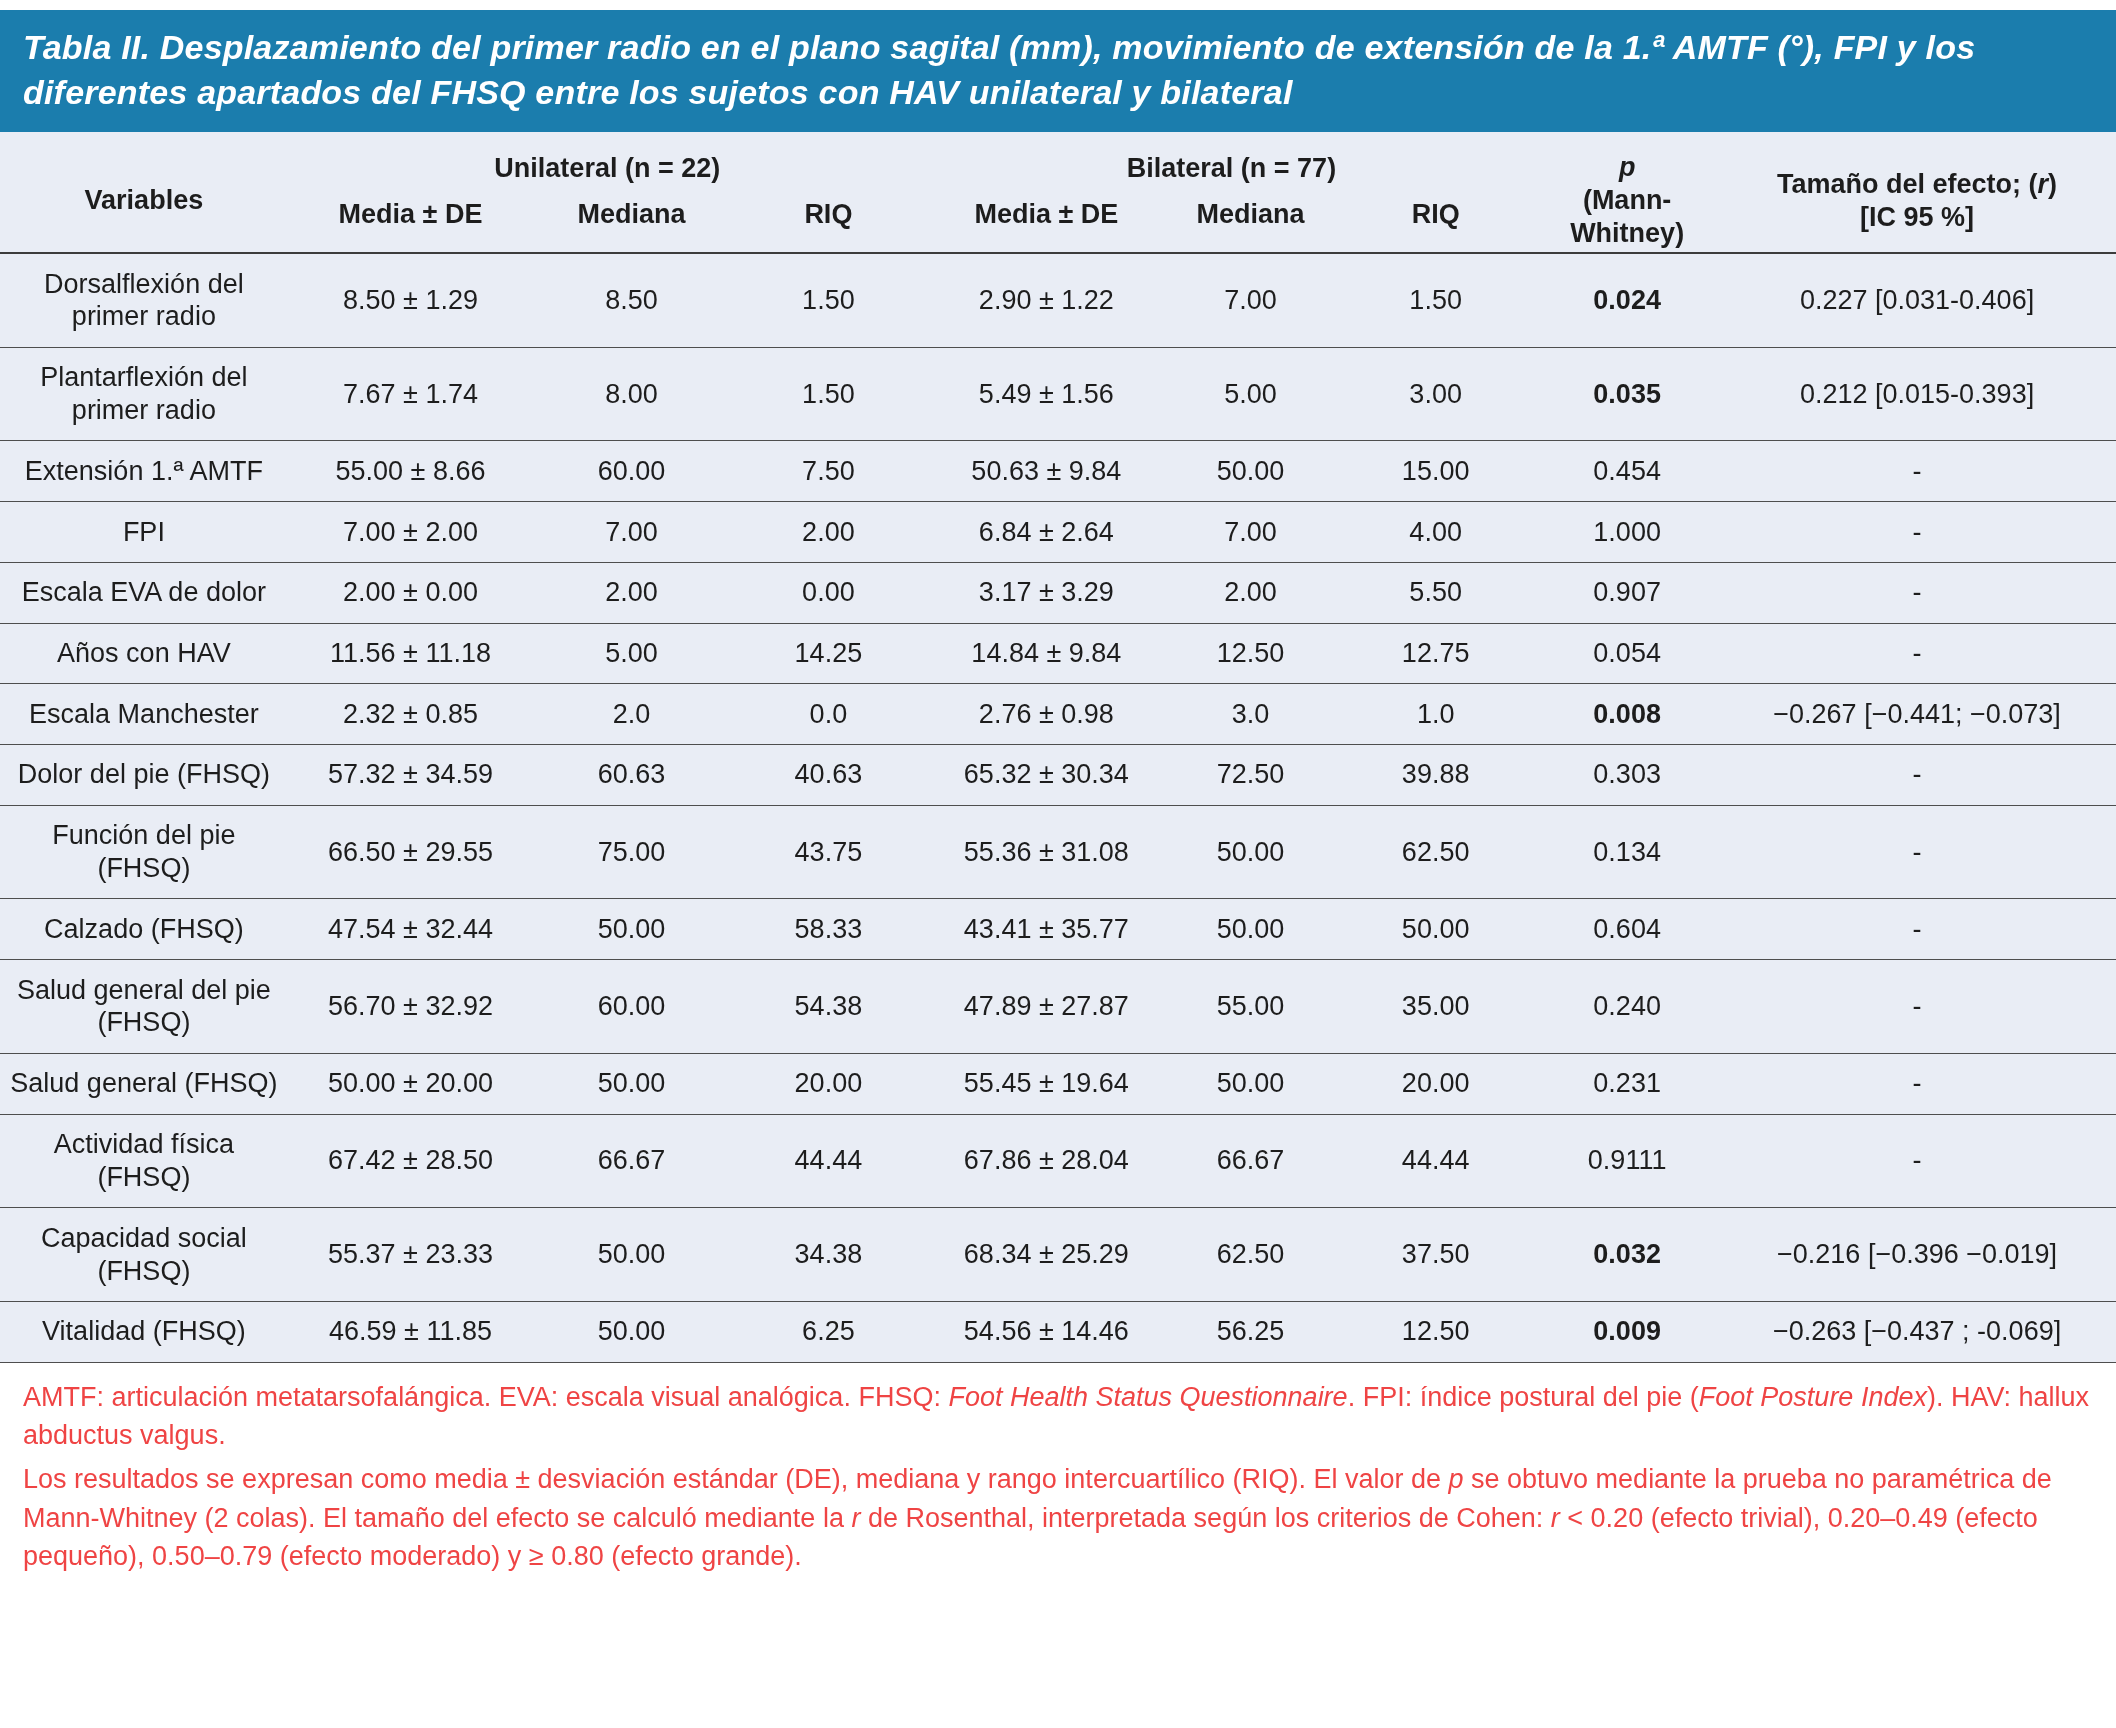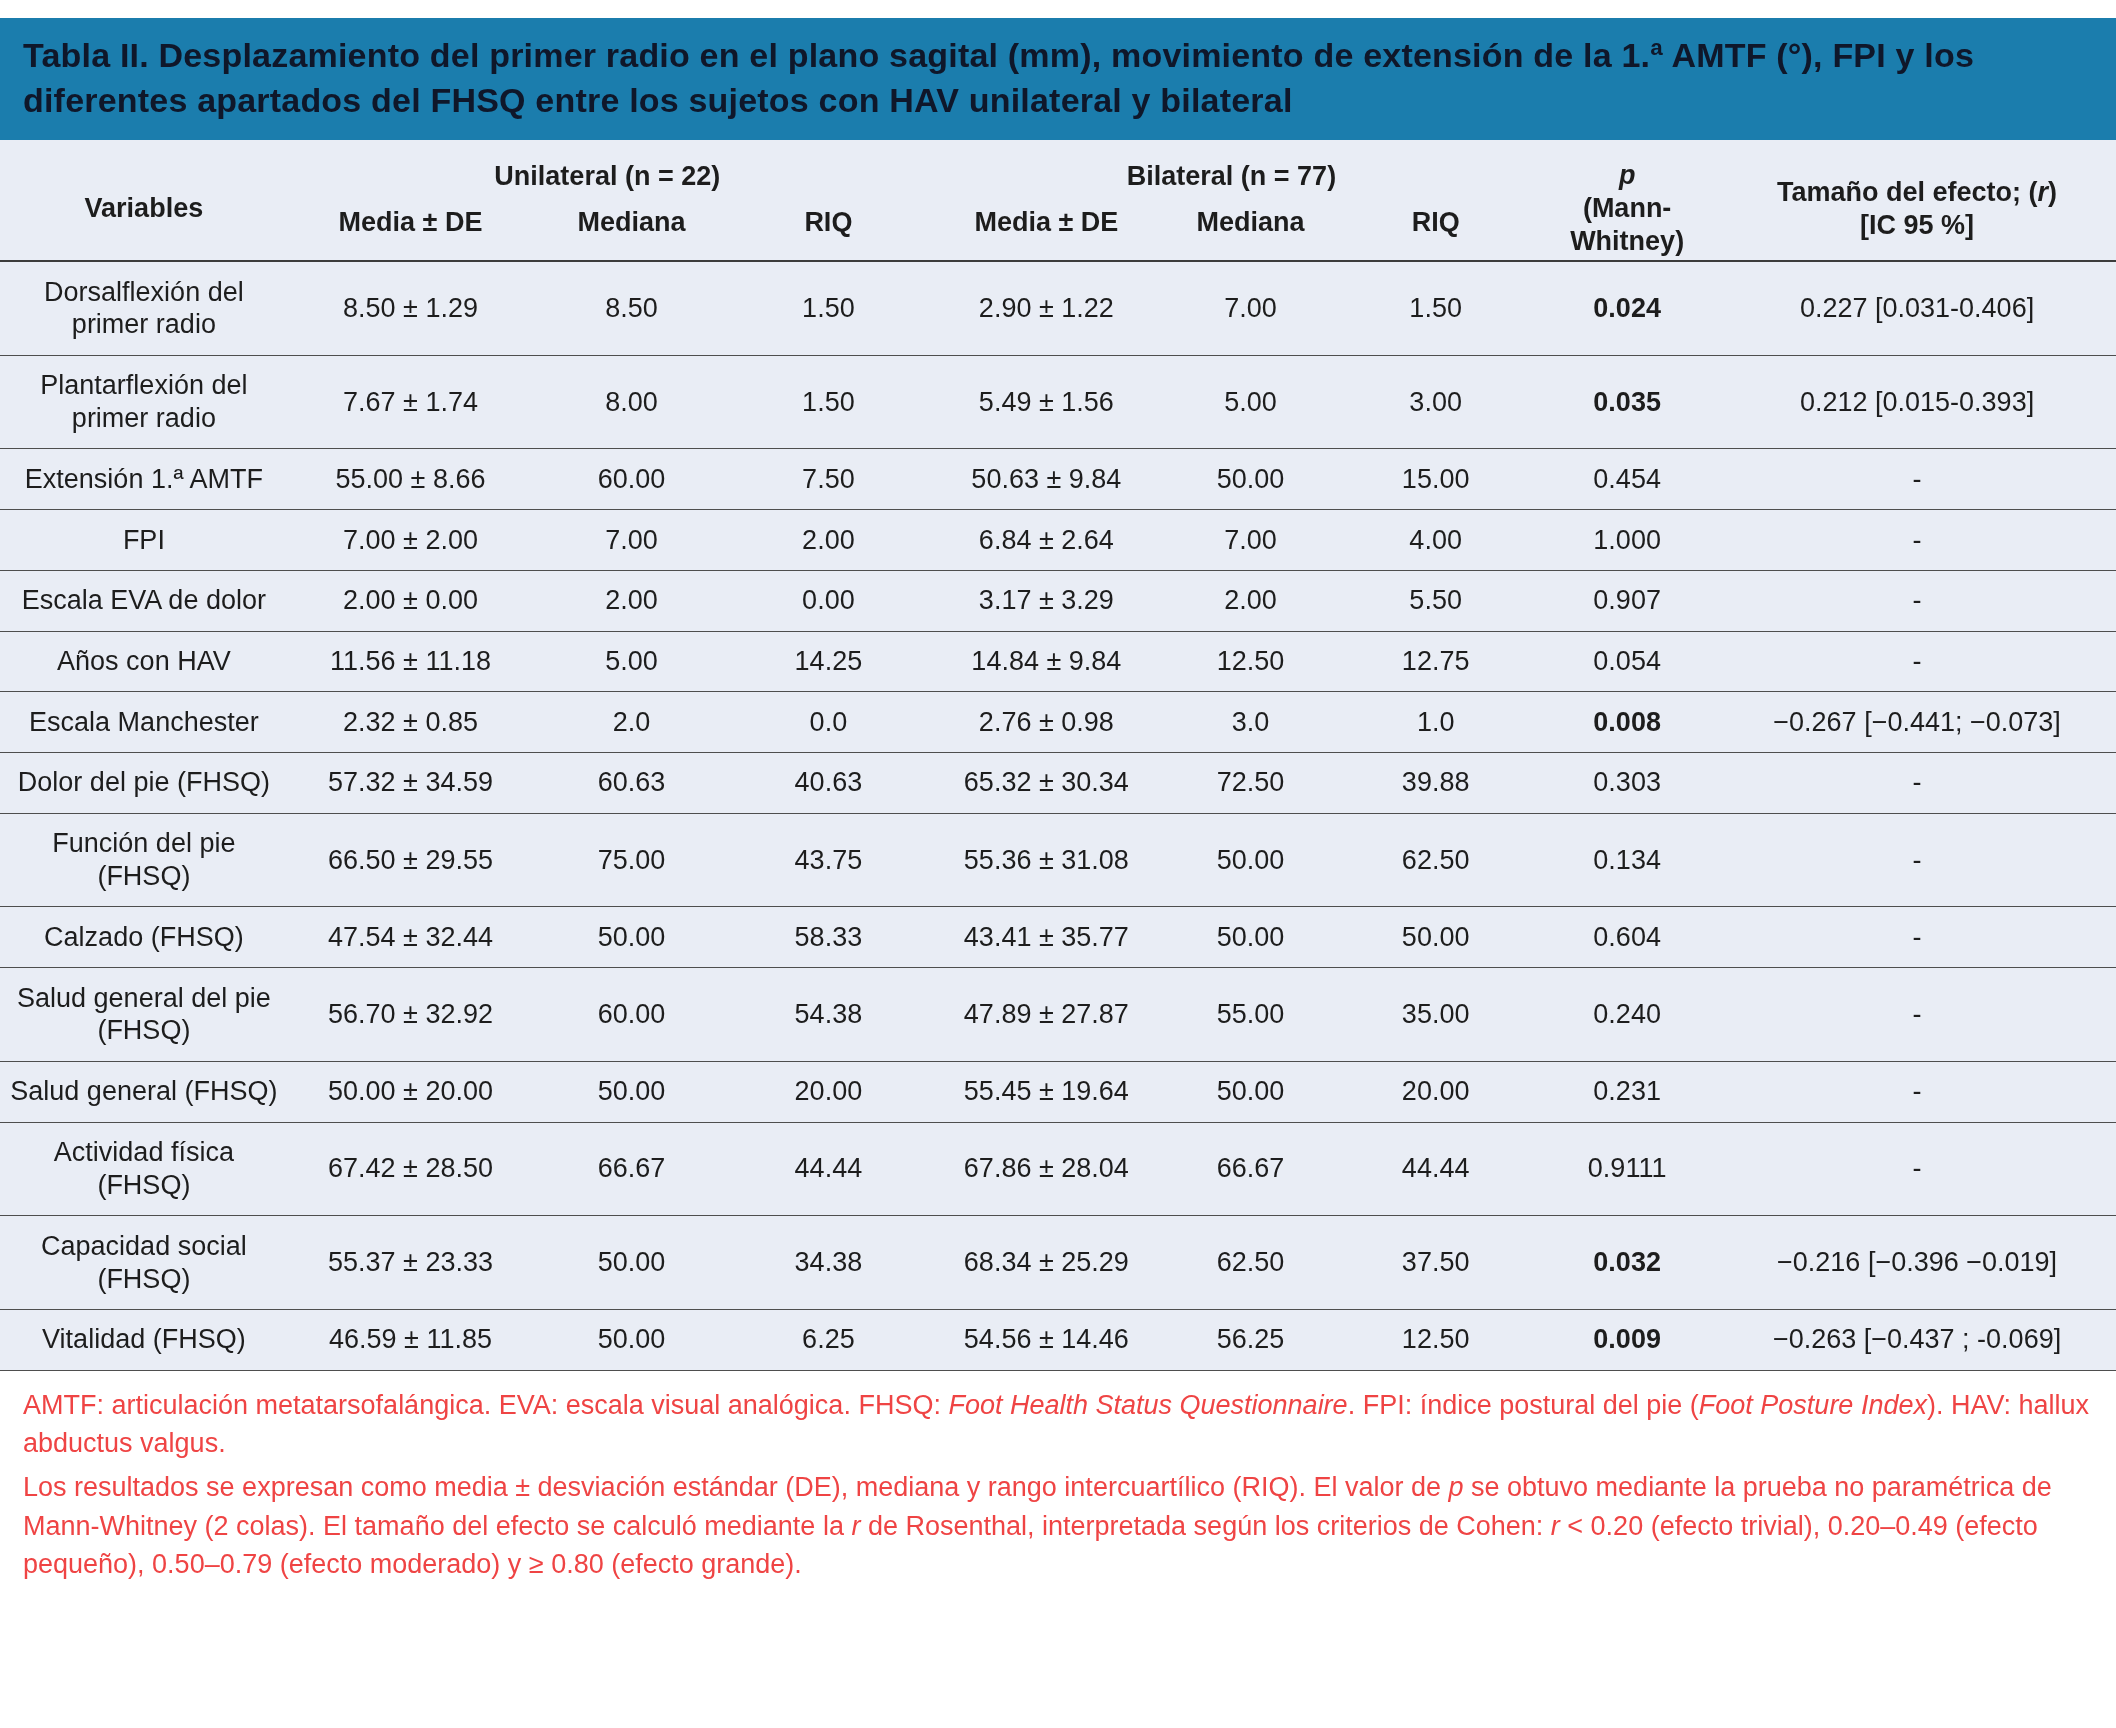--- a/index.html
+++ b/index.html
@@ -3,22 +3,22 @@
 <meta charset="utf-8">
 <style>
   html,body{margin:0;padding:0;background:#ffffff;}
   .page{
     width:2116px;height:1728px;overflow:hidden;background:#ffffff;
     font-family:"Liberation Sans","DejaVu Sans",sans-serif;color:#1d1d1d;
     box-sizing:border-box;position:relative;
   }
   
   .titlebar{
-    margin-top:18px;background:#1b7dad;color:#0f172a;
-    padding:15.4px 25px 17.3px 23px;box-sizing:border-box;
+    margin-top:10px;background:#1b7dad;color:#ffffff;
+    padding:15.4px 25px 17.3px 23px;box-sizing:border-box;font-style:italic;
   }
   .titlebar .title{
     font-size:34px;font-weight:700;line-height:1.32;letter-spacing:0.2px;
   }
   
   table.datatable{
     width:2116px;border-collapse:collapse;table-layout:fixed;
     background:#e9edf5;
   }
   table.datatable th, table.datatable td{

